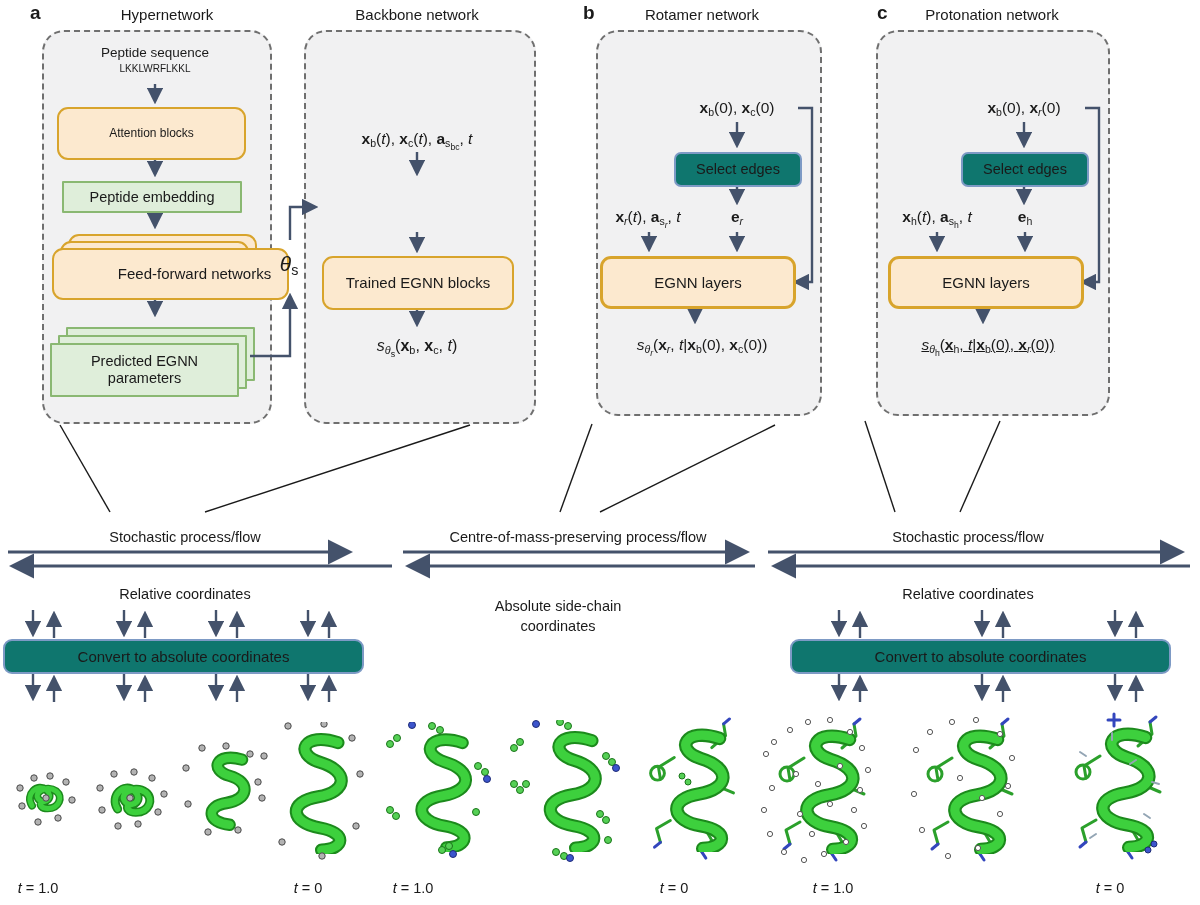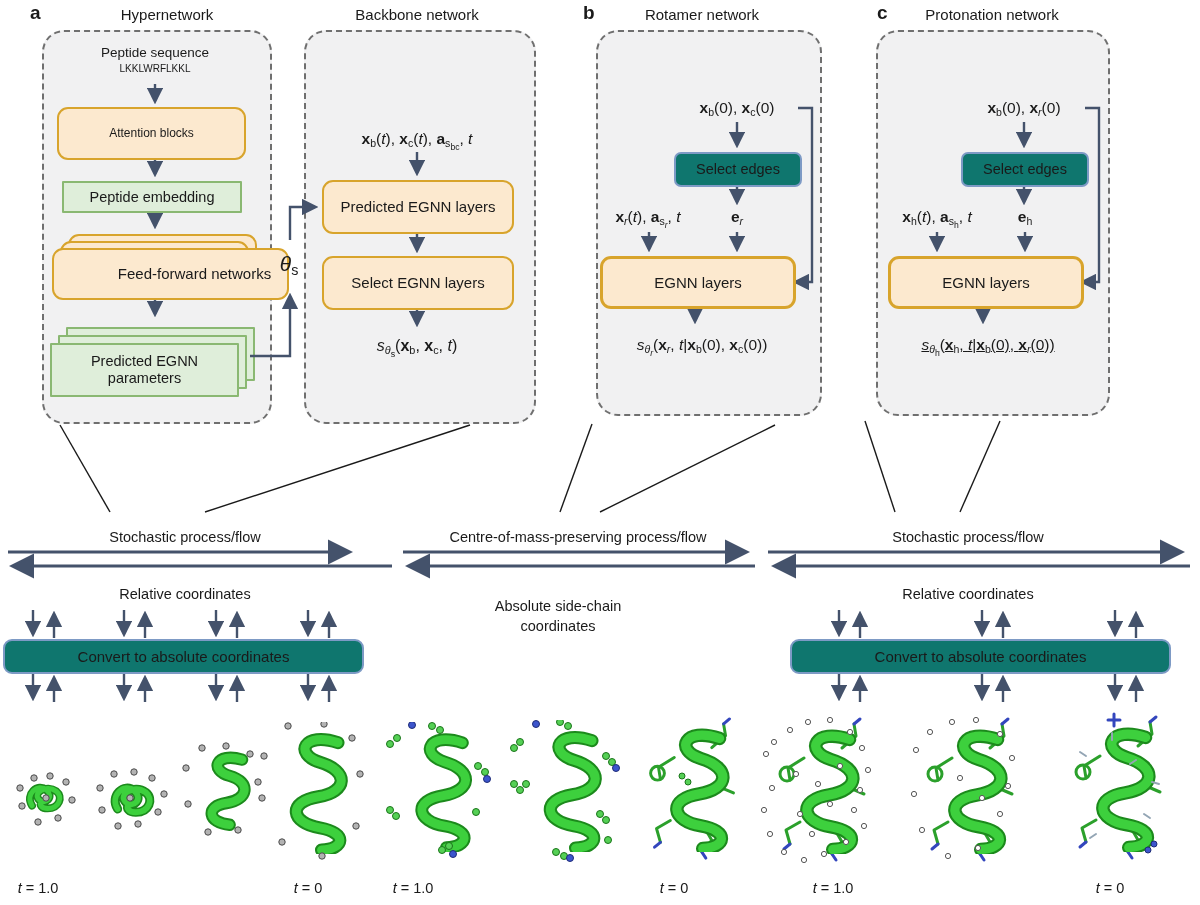--- a/index.html
+++ b/index.html
@@ -60,22 +60,21 @@
   <div class="node gbox" style="left:62px;top:181px;width:176px;height:28px;">Peptide embedding</div>
   <div class="stackback obox" style="left:68px;top:234px;width:185px;height:48px;"></div>
   <div class="stackback obox" style="left:60px;top:241px;width:185px;height:48px;"></div>
   <div class="node obox" style="left:52px;top:248px;width:185px;height:48px;padding-left:48px;">Feed-forward networks</div>
   <div class="stackback gbox" style="left:66px;top:327px;width:185px;height:50px;"></div>
   <div class="stackback gbox" style="left:58px;top:335px;width:185px;height:50px;"></div>
   <div class="node gbox" style="left:50px;top:343px;width:185px;height:50px;">Predicted EGNN<br>parameters</div>
   <span class="t cxx" style="left:289px;top:252px;font-size:21px;"><i>θ</i><sub>s</sub></span>
 
   <span class="t f cxx" style="left:417px;top:130px;"><b>x</b><sub>b</sub>(<i>t</i>), <b>x</b><sub>c</sub>(<i>t</i>), <b>a</b><sub>s<sub>bc</sub></sub>, <i>t</i></span>
-  <div class="node obox" style="left:322px;top:180px;width:188px;height:50px;">Predicted EGNN layers</div>
-  <div class="node obox" style="left:322px;top:256px;width:188px;height:50px;">Select EGNN layers</div>
+  <div class="node obox" style="left:322px;top:256px;width:188px;height:50px;">Trained EGNN blocks</div>
   <span class="t fo cxx" style="left:417px;top:337px;"><i>s</i><sub><i>θ</i><sub>s</sub></sub>(<b>x</b><sub>b</sub>, <b>x</b><sub>c</sub>, <i>t</i>)</span>
 
   <span class="t f cxx" style="left:737px;top:99px;"><b>x</b><sub>b</sub>(0), <b>x</b><sub>c</sub>(0)</span>
   <div class="node bbox" style="left:674px;top:152px;width:124px;height:31px;">Select edges</div>
   <span class="t f cxx" style="left:648px;top:208px;"><b>x</b><sub><i>r</i></sub>(<i>t</i>), <b>a</b><sub>s<sub><i>r</i></sub></sub>, <i>t</i></span>
   <span class="t f cxx" style="left:737px;top:208px;"><b>e</b><sub><i>r</i></sub></span>
   <div class="node obox" style="left:600px;top:256px;width:190px;height:47px;border-width:3px;">EGNN layers</div>
   <span class="t f cxx" style="left:702px;top:336px;"><i>s</i><sub><i>θ</i><sub><i>r</i></sub></sub>(<b>x</b><sub><i>r</i></sub>, <i>t</i>|<b>x</b><sub>b</sub>(0), <b>x</b><sub>c</sub>(0))</span>
 
   <span class="t f cxx" style="left:1024px;top:99px;"><b>x</b><sub>b</sub>(0), <b>x</b><sub><i>r</i></sub>(0)</span>

